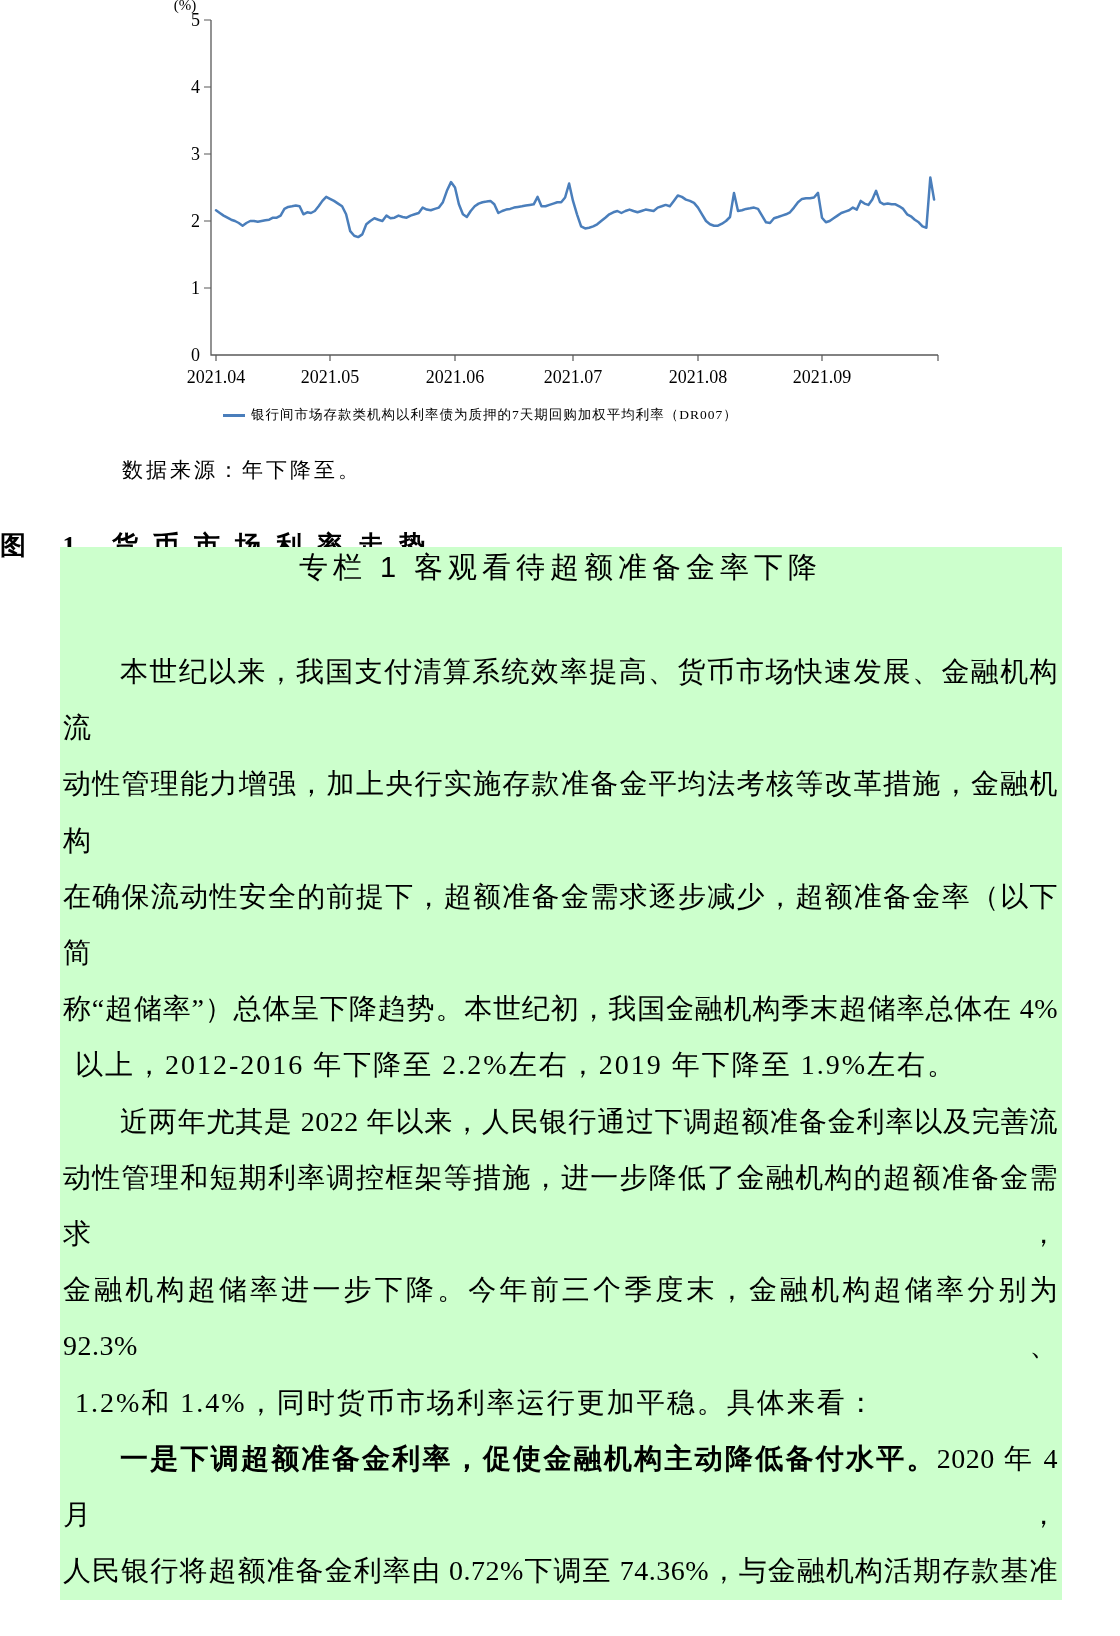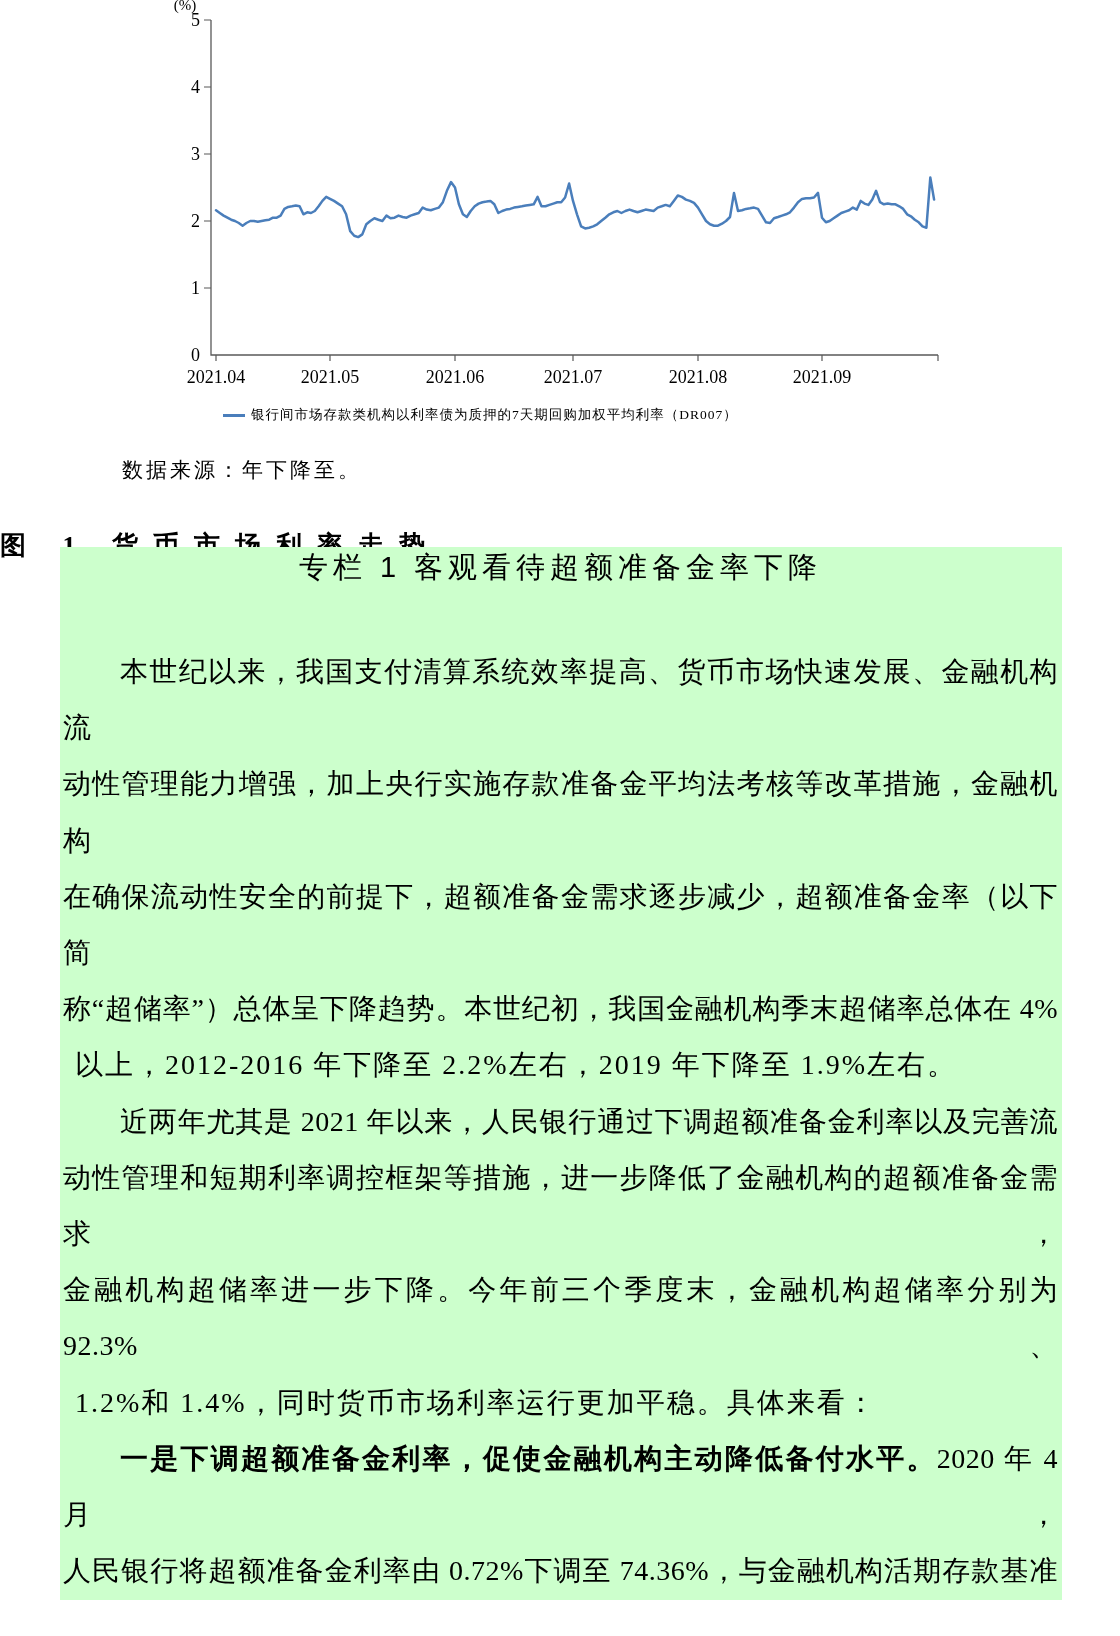--- a/index.html
+++ b/index.html
@@ -76,21 +76,21 @@
   <div class="figure-title">图 1  货币市场利率走势</div>
 
   <div class="column-box" style="background: rgb(204, 255, 204);">
     <div class="column-title">专栏 1 客观看待超额准备金率下降</div>
     <div class="column-body">
         <div class="bline ind jst"><span>本世纪以来，我国支付清算系统效率提高、货币市场快速发展、金融机构流</span></div>
         <div class="bline jst"><span>动性管理能力增强，加上央行实施存款准备金平均法考核等改革措施，金融机构</span></div>
         <div class="bline jst"><span>在确保流动性安全的前提下，超额准备金需求逐步减少，超额准备金率（以下简</span></div>
         <div class="bline jst"><span>称“超储率”）总体呈下降趋势。本世纪初，我国金融机构季末超储率总体在 4%</span></div>
         <div class="bline nj"><span>以上，2012-2016 年下降至 2.2%左右，2019 年下降至 1.9%左右。</span></div>
-        <div class="bline ind jst"><span>近两年尤其是 2021 年以来，人民银行通过下调超额准备金利率以及完善流</span></div>
+        <div class="bline ind jst"><span>近两年尤其是 2022 年以来，人民银行通过下调超额准备金利率以及完善流</span></div>
         <div class="bline jst"><span>动性管理和短期利率调控框架等措施，进一步降低了金融机构的超额准备金需求，</span></div>
         <div class="bline jst"><span>金融机构超储率进一步下降。今年前三个季度末，金融机构超储率分别为 92.3%、</span></div>
         <div class="bline nj"><span>1.2%和 1.4%，同时货币市场利率运行更加平稳。具体来看：</span></div>
         <div class="bline ind jst"><b>一是下调超额准备金利率，促使金融机构主动降低备付水平。</b><span>2020 年 4 月，</span></div>
         <div class="bline jst"><span>人民银行将超额准备金利率由 0.72%下调至 74.36%，与金融机构活期存款基准利</span></div>
         <div class="bline jst"></div>
       </div>
   </div>
 
 </div>

